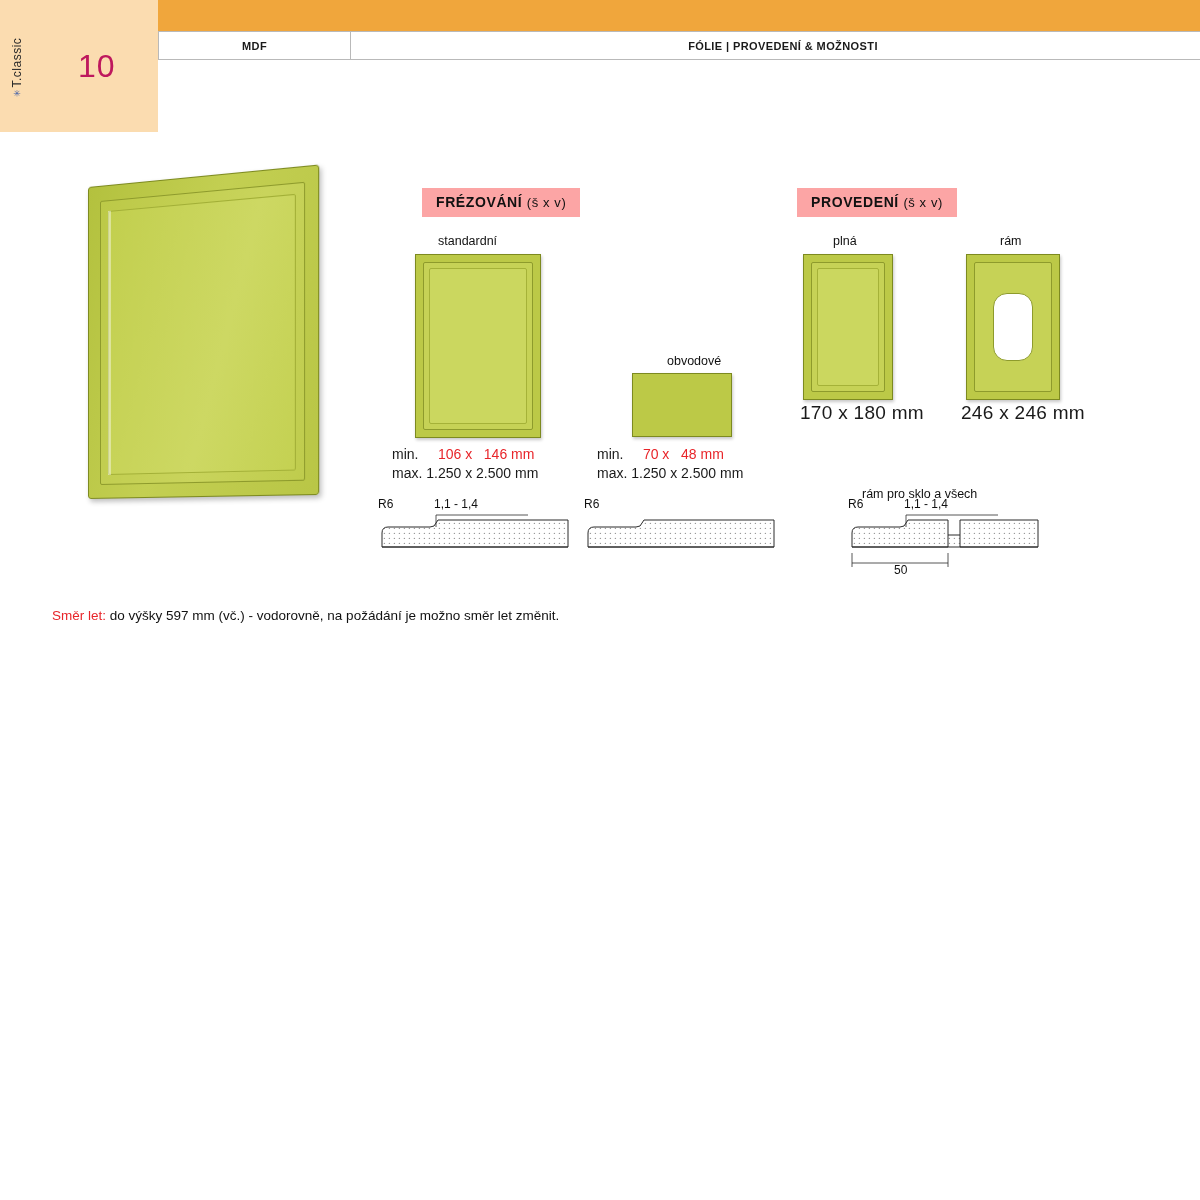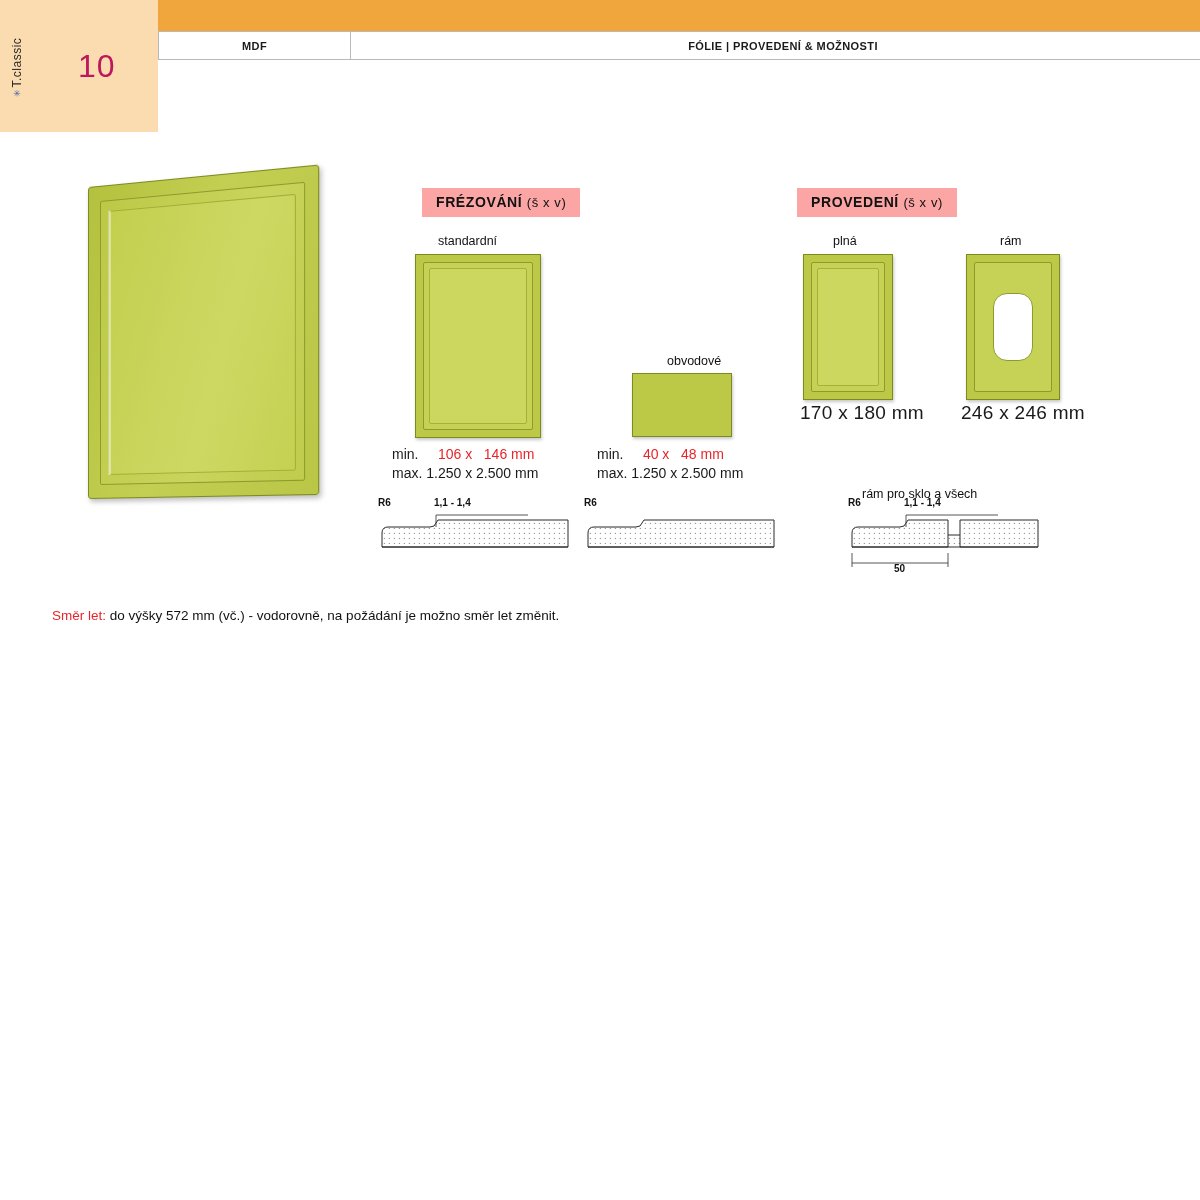--- a/index.html
+++ b/index.html
@@ -214,24 +214,23 @@
     font-size: 19px;
     letter-spacing: 0.3px;
     white-space: nowrap;
   }
 
   
   .profile { position: absolute; }
   .profile svg { display: block; }
   .ptext {
     position: absolute;
-    font-size: 10px;
+    font-size: 12px;
     color: #111;
     white-space: nowrap;
-    font-weight: bold;
   }
 
   
   .note {
     position: absolute;
     left: 52px;
     top: 476px;
     font-size: 13.5px;
     color: #111;
     white-space: nowrap;
@@ -292,21 +291,21 @@
     <div>max. 1.250 x 2.500 mm</div>
   </div>
 
   <div class="lbl" style="left:667px; top:222px;">obvodové</div>
 
   <div class="rect plain" style="left:632px; top:241px; width:98px; height:62px;"></div>
 
   <div class="dims" style="left:597px; top:313px;">
     <div>
       <span class="lbltxt">min.</span>
-      <span class="red">40 x</span>
+      <span class="red">70 x</span>
       &nbsp;&nbsp;<span class="red">48 mm</span>
     </div>
     <div>max. 1.250 x 2.500 mm</div>
   </div>
 
   <div class="profile" style="left:378px; top:375px;">
     <svg width="192" height="45" viewBox="0 0 192 45">
       <defs>
         <pattern id="dots1" width="5" height="5" patternUnits="userSpaceOnUse">
           <circle cx="1.4" cy="1.4" r="0.7" fill="#9a9a9a"></circle>
@@ -377,16 +376,16 @@
       <line x1="100" y1="46" x2="100" y2="60" stroke="#2b2b2b" stroke-width="0.8"></line>
       <line x1="4" y1="56" x2="100" y2="56" stroke="#2b2b2b" stroke-width="0.8"></line>
     </svg>
     <div class="ptext" style="left:0px; top:-10px;">R6</div>
     <div class="ptext" style="left:56px; top:-10px;">1,1 - 1,4</div>
     <div class="ptext" style="left:46px; top:56px;">50</div>
   </div>
 
   <div class="note">
     <span class="red">Směr let:</span>
-    <span>do výšky 572 mm (vč.) - vodorovně, na požádání je možno směr let změnit.</span>
+    <span>do výšky 597 mm (vč.) - vodorovně, na požádání je možno směr let změnit.</span>
   </div>
 
 </div>
 
 </body></html>

